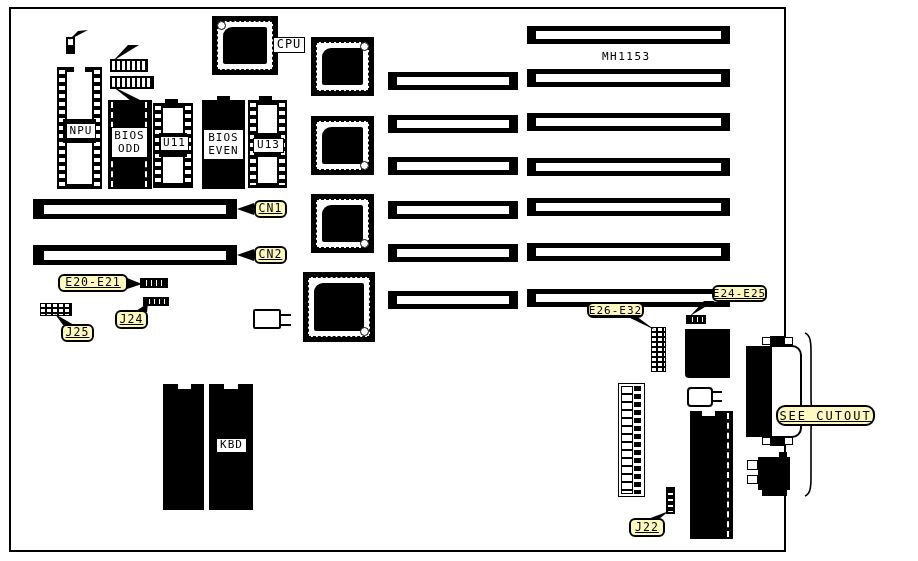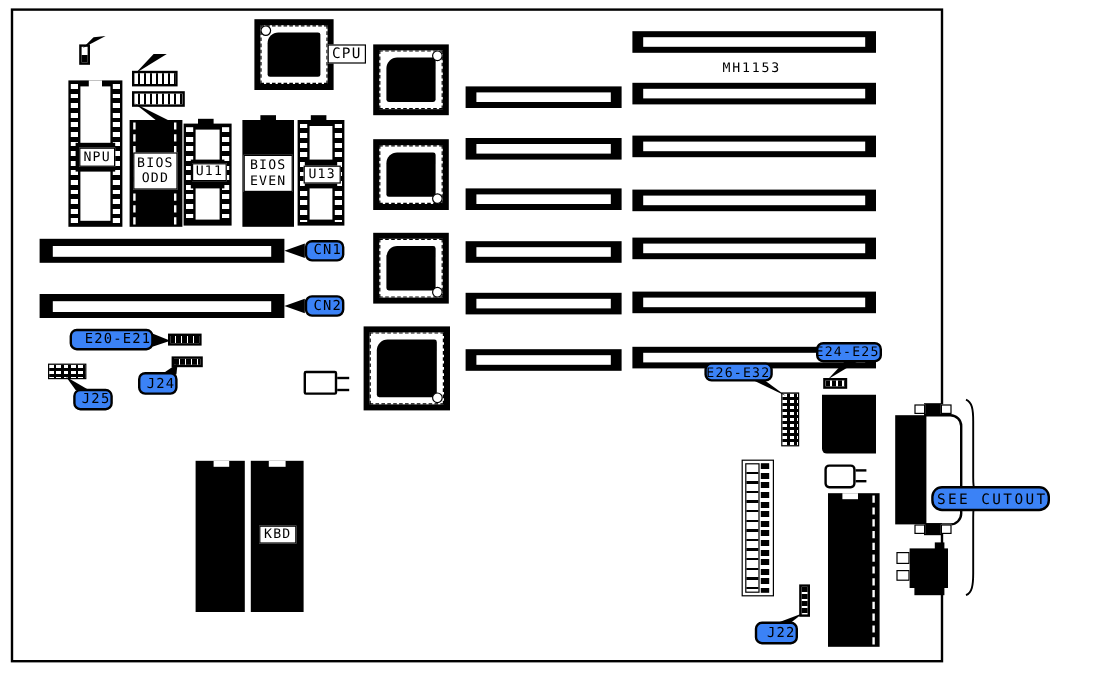--- a/index.html
+++ b/index.html
@@ -2,24 +2,24 @@
 <html><head>
 <meta charset="utf-8">
 <style>
   html,body{margin:0;padding:0;background:#fff;}
   #canvas{position:relative;width:918px;height:561px;background:#fff;overflow:hidden;
           font-family:"DejaVu Sans Mono","Liberation Mono",monospace;color:#000;}
   .abs{position:absolute;box-sizing:border-box;}
   
   .board{border:2px solid #000;background:#fff;}
   
-  .callout{background:#3b82f6;border:2px solid #000;border-radius:6px;
+  .callout{background:#fef9c3;border:2px solid #000;border-radius:6px;
            font-size:11.5px;letter-spacing:1px;text-align:center;
-           display:flex;align-items:center;justify-content:flex-end;
-           white-space:nowrap;z-index:30;line-height:1;}
+           display:flex;align-items:center;justify-content:center;
+           white-space:nowrap;z-index:30;line-height:1;text-decoration:underline;}
   .callout.bold{border-width:2.5px;border-radius:9px;letter-spacing:2px;font-size:12px;}
   
   .plate{background:#fff;border:1px solid #000;font-size:11px;letter-spacing:1px;
          text-align:center;display:flex;flex-direction:column;align-items:center;
          justify-content:center;z-index:12;line-height:1.15;white-space:nowrap;}
   
   .slot{background:#000;z-index:5;}
   .slot .inner{position:absolute;left:9px;right:9px;top:5px;bottom:5px;background:#fff;}
   .isaslot .inner{left:11px;right:11px;top:6px;bottom:5px;}
   
@@ -246,21 +246,21 @@
   </div>
   <div class="abs plate" style="left:216px;top:438px;width:31px;height:15px;">
     <span>KBD</span>
   </div>
 
   <div class="abs callout" style="left:587px;top:302px;width:57px;height:16px;font-size:11px;">
     <span>E26-E32</span>
   </div>
   <div class="abs gridpins" style="left:651px;top:327px;width:15px;height:45px;"></div>
 
-  <div class="abs callout" style="left:680px;top:285px;width:55px;height:17px;font-size:11px;">
+  <div class="abs callout" style="left:712px;top:285px;width:55px;height:17px;font-size:11px;">
     <span>E24-E25</span>
   </div>
   <div class="abs ladder dark" style="left:686px;top:315px;width:20px;height:9px;"></div>
 
   <div class="abs chip" style="left:685px;top:329px;width:45px;height:49px;border-radius:0 0 0 4px;"></div>
 
   <div class="abs xtal" style="left:687px;top:387px;width:26px;height:20px;border-radius:4px;"></div>
   <div class="abs pinline" style="left:713px;top:391px;width:9px;"></div>
   <div class="abs pinline" style="left:713px;top:400px;width:9px;"></div>
 

